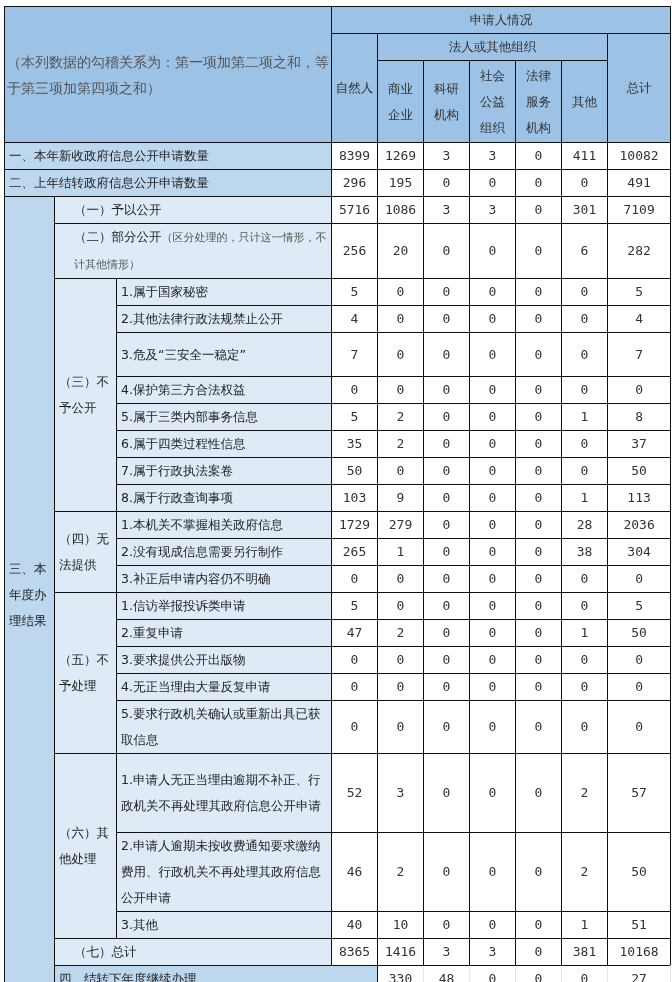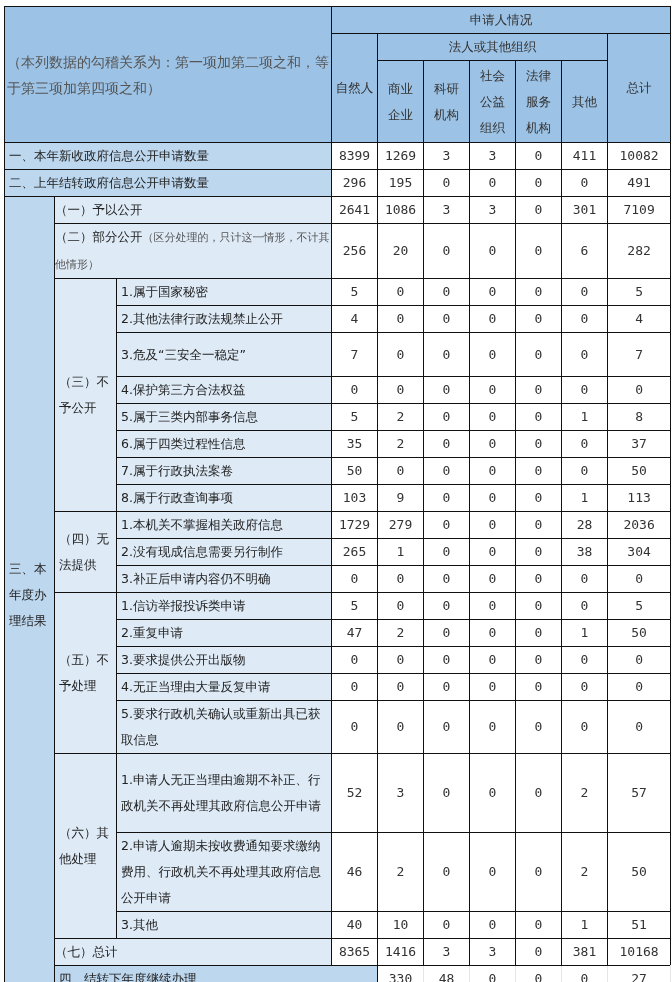--- a/index.html
+++ b/index.html
@@ -5,21 +5,21 @@
   html, body { margin:0; padding:0; background:#ffffff; }
   body { width:672px; height:982px; position:relative; overflow:hidden;
          font-family:"DejaVu Sans", sans-serif; color:#222; }
   table { position:absolute; left:4px; top:6px; border-collapse:collapse;
           table-layout:fixed; width:666px; }
   td { border:1px solid #111; padding:0; font-size:12.5px; line-height:26px;
        overflow:hidden; }
   .hdr { background:#9cc2e5; text-align:center; color:#333;margin-left:44px; }
   .hdr-note { background:#9cc2e5; font-size:14px; color:#555; line-height:26px; padding-left:2px; }
   .lbl { background:#bdd7ee; padding-left:4px; }
-  .lbl2 { background:#deebf7; padding-left:0; }
+  .lbl2 { background:#deebf7; padding-left:19px; }
   .lbl3 { background:#deebf7; padding-left:4px; }
   .grp { background:#bdd7ee; padding-left:4px; vertical-align:middle; }
   .grp2 { background:#deebf7; padding-left:4px; vertical-align:middle;margin-top:32px; }
   .num { text-align:center; font-family:"DejaVu Sans Mono", monospace; font-size:13px; background:#fff; color:#333; }
   .small { font-size:11px; color:#555; }
   .nb { border-color:#e6e6e6; }
 </style>
 </head>
 <body>
 
@@ -74,21 +74,21 @@
     <td class="num">0</td>
     <td class="num">0</td>
     <td class="num">0</td>
     <td class="num">0</td>
     <td class="num">491</td>
   </tr>
 
   <tr style="height:27px">
     <td class="grp" rowspan="25">三、本年度办理结果</td>
     <td class="lbl2" colspan="2">（一）予以公开</td>
-    <td class="num">2641</td>
+    <td class="num">5716</td>
     <td class="num">1086</td>
     <td class="num">3</td>
     <td class="num">3</td>
     <td class="num">0</td>
     <td class="num">301</td>
     <td class="num">7109</td>
   </tr>
 
   <tr style="height:53px">
     <td class="lbl2" colspan="2"><span>（二）部分公开</span><span class="small">（区分处理的，只计这一情形，不计其他情形）</span></td>

